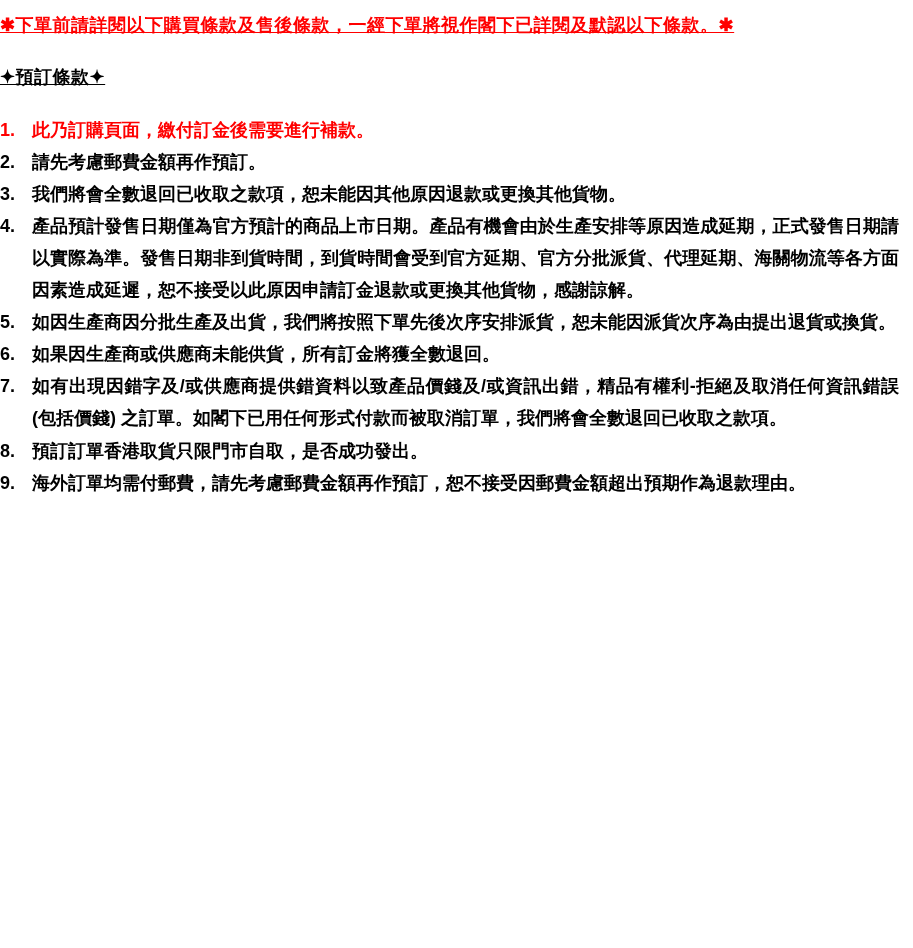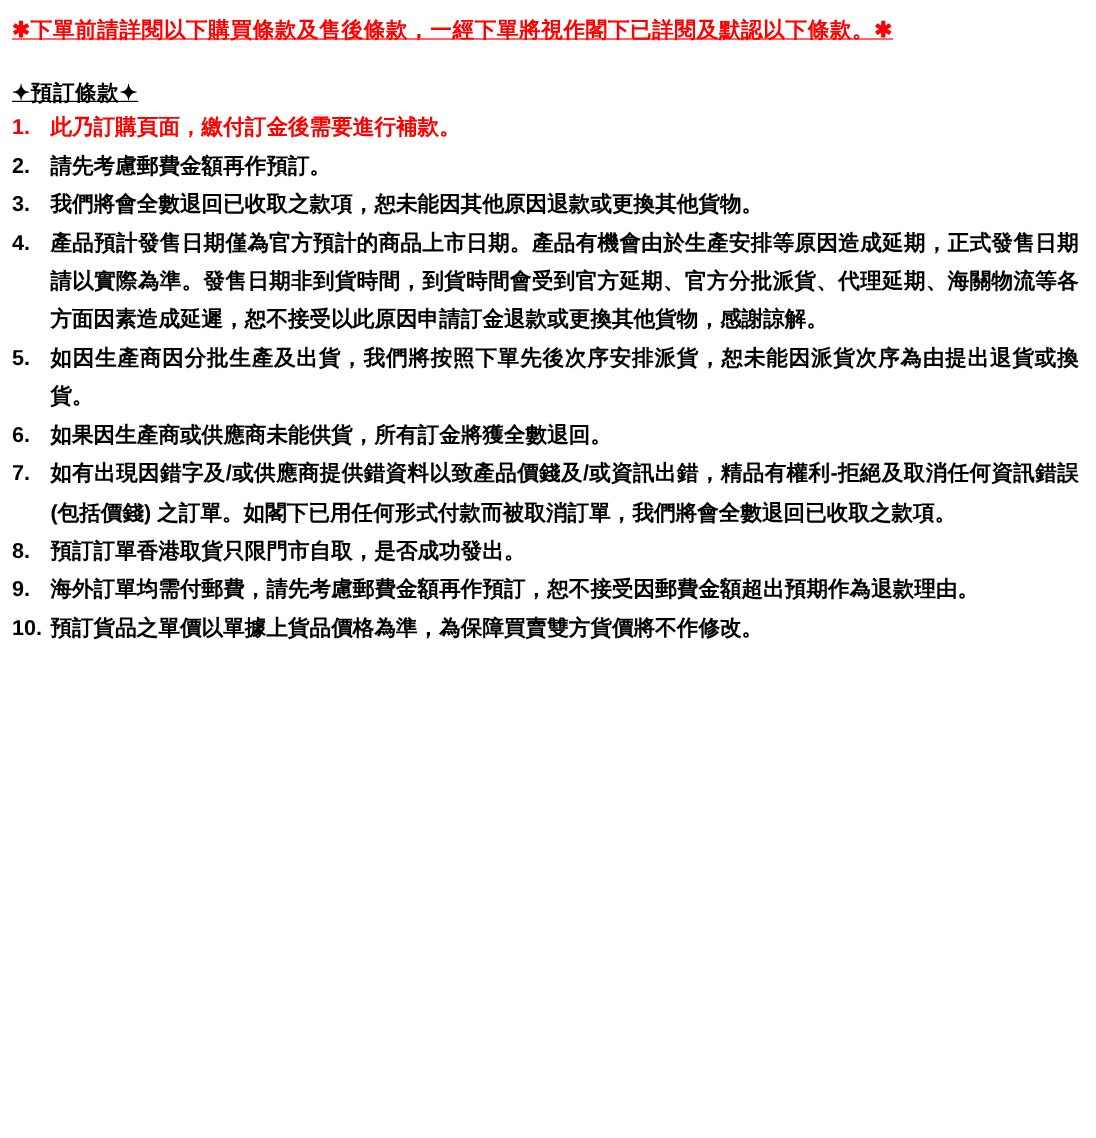--- a/index.html
+++ b/index.html
@@ -9,35 +9,36 @@
   }
   body {
     width: 913px;
     min-height: 948px;
     font-family: "Liberation Sans", sans-serif;
     font-weight: bold;
     color: #000000;
     box-sizing: border-box;
   }
   .page {
-    padding: 12px 14px 24px 10px;
+    padding: 12px 14px 24px 0;
   }
   .page-header {
     color: #ff0000;
     text-decoration: underline;
     font-size: 18px;
     line-height: 1.5;
     margin-bottom: 26px;
     letter-spacing: 0.5px;
   }
   .section-title {
     color: #000000;
     text-decoration: underline;
     font-size: 18px;
     line-height: 1.4;
+    margin-bottom: 24px;
     letter-spacing: 0.5px;
   }
   .terms-list {
     font-size: 18px;
   }
   .term {
     display: flex;
     align-items: flex-start;
     line-height: 1.78;
     text-align: justify;
@@ -103,18 +104,14 @@
         <span class="term-text"><span>如有出現因錯字及/或供應商提供錯資料以致產品價錢及/或資訊出錯，精品有權利-拒絕及取消任何資訊錯誤(包括價錢) 之訂單。如閣下已用任何形式付款而被取消訂單，我們將會全數退回已收取之款項。</span></span>
       </div>
       <div class="term">
         <span class="term-num">8.</span>
         <span class="term-text"><span>預訂訂單香港取貨只限門市自取，是否成功發出。</span></span>
       </div>
       <div class="term">
         <span class="term-num">9.</span>
         <span class="term-text"><span>海外訂單均需付郵費，請先考慮郵費金額再作預訂，恕不接受因郵費金額超出預期作為退款理由。</span></span>
       </div>
-      <div class="term">
-        <span class="term-num">10.</span>
-        <span class="term-text"><span>預訂貨品之單價以單據上貨品價格為準，為保障買賣雙方貨價將不作修改。</span></span>
-      </div>
     </div>
 </div>
 
 </body></html>

